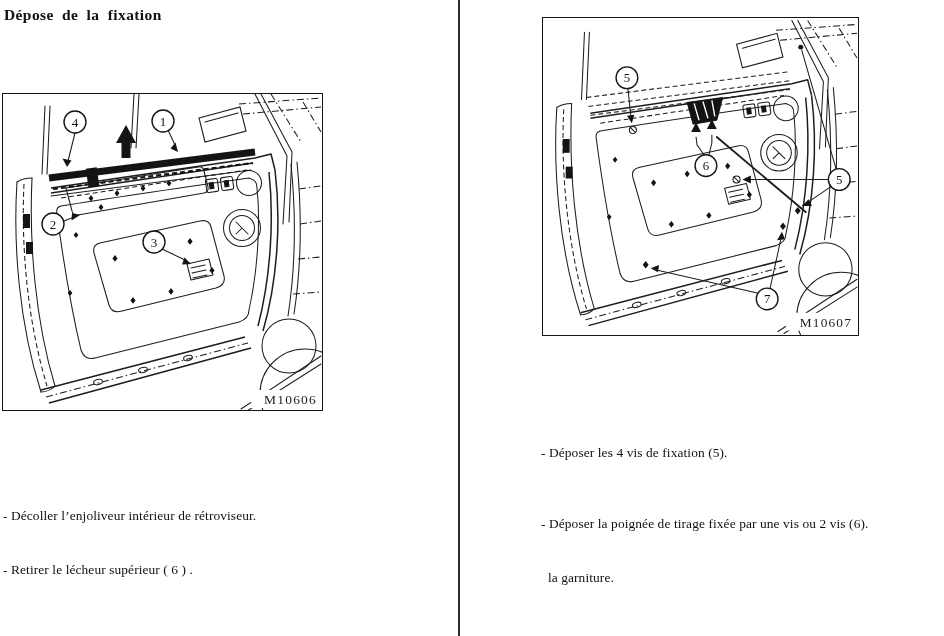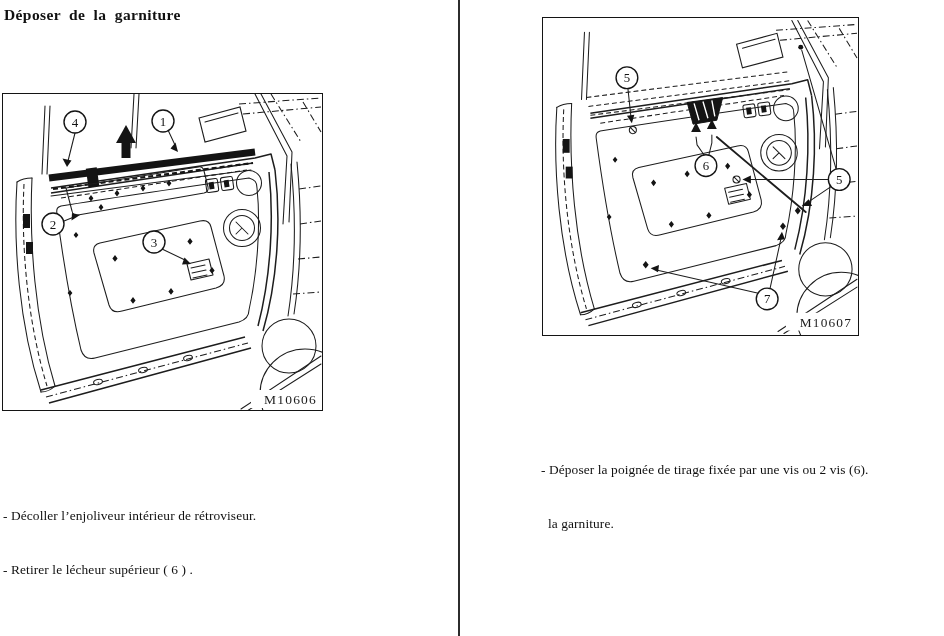--- a/index.html
+++ b/index.html
@@ -29,21 +29,21 @@
   .co-c{fill:#fff;stroke:#141414;stroke-width:1.4;}
   .co-t{fill:#141414;font-family:"Liberation Serif",serif;font-size:13px;text-anchor:middle;}
   .ref-t{fill:#1d1d1d;font-family:"Liberation Serif",serif;font-size:13.5px;
          letter-spacing:1.2px;text-anchor:end;}
 </style>
 </head>
 <body>
 
 <div class="page">
 
-  <div class="title">Déposer de la garniture</div>
+  <div class="title">Dépose de la fixation</div>
   <div class="divider"></div>
 
   <svg width="0" height="0" style="position:absolute" aria-hidden="true">
     <defs>
       <g id="doorBase">
 
         <path class="ln" d="M42,12 L39,80 M47,12 L44,80"></path>
 
         <path class="ddot" d="M236,10 L318,4 M240,20 L318,13"></path>
 
@@ -220,20 +220,21 @@
     <div>- Retirer le lécheur supérieur ( 6 ) .</div>
     
     
     
     
     
     
   </div>
 
   <div class="steps right">
+    <div>- Déposer les 4 vis de fixation (5).</div>
     <div class="gap">- Déposer la poignée de tirage fixée par une vis ou 2 vis (6).</div>
     <div>  la garniture.</div>
     
     
     
     
     
   </div>
 
 </div>

